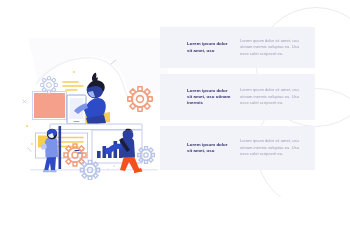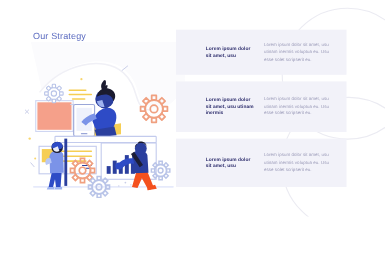--- a/index.html
+++ b/index.html
@@ -98,21 +98,20 @@
   }
 </style>
 </head>
 <body>
 
 <div id="slide">
 
   <div class="deco-circle c1"></div>
   <div class="deco-circle c2"></div>
 
-  <div class="title">Our Strategy</div>
 
   <div class="illus">
     <svg width="152" height="142" viewBox="0 0 152 142" xmlns="http://www.w3.org/2000/svg">
 
       <path d="M20 44 C 40 18, 78 10, 96 26 C 112 40, 104 58, 120 60 C 136 62, 146 50, 150 38 L150 0 L10 0 Z" fill="#fbfbfd"></path>
       <path d="M18 46 C 38 20, 76 12, 94 28 C 110 42, 102 60, 118 62" fill="none" stroke="#f0f0f6" stroke-width="1.4"></path>
 
       <g fill="#f6ce54" opacity="0.85">
         <circle cx="9" cy="88" r="1.1"></circle>
         <circle cx="14" cy="106" r="0.9"></circle>

